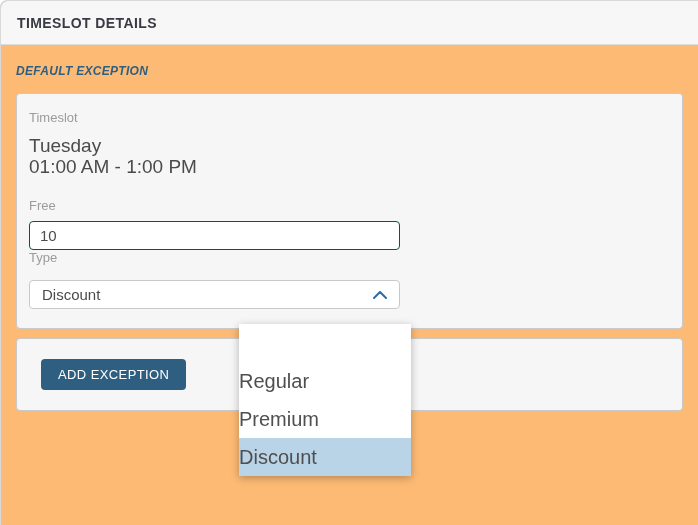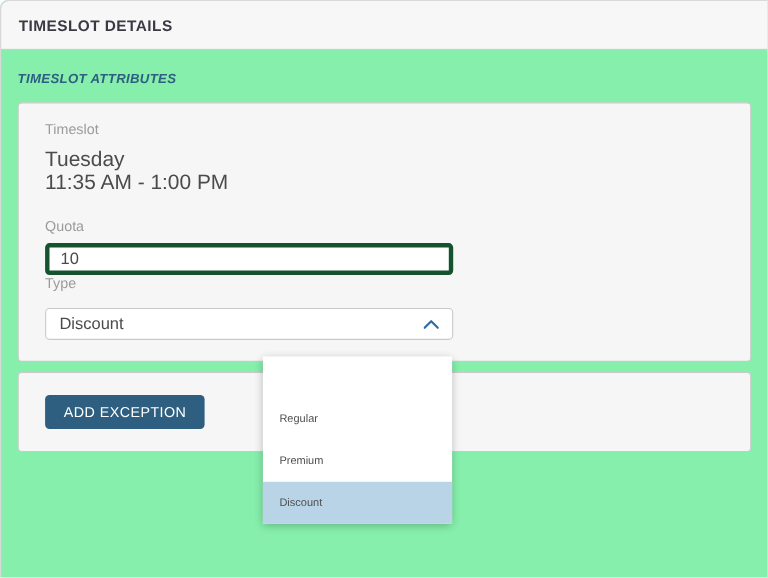--- a/index.html
+++ b/index.html
@@ -4,21 +4,21 @@
 <style>
   * { box-sizing: border-box; margin: 0; padding: 0; }
   html, body { background: #ffffff; }
   body {
     font-family: "Liberation Sans", "DejaVu Sans", sans-serif;
     width: 698px; height: 525px;
   }
   .card {
     position: relative;
     width: 698px; height: 525px;
-    background: #86efac;
+    background: #fdba74;
     border-left: 1px solid #d9d9d9;
     border-top: 1px solid #d9d9d9;
     border-top-left-radius: 7px;
     overflow: hidden;
   }
   
   .panel-header {
     height: 44px;
     background: #f7f7f7;
     border-bottom: 1px solid #dcdcdc;
@@ -41,41 +41,41 @@
     letter-spacing: 0.3px;
     color: #2e5f80;
     line-height: 16px;
   }
   .panel {
     background: #f6f6f6;
     border: 1px solid #c9c9c9;
     border-radius: 4px;
     width: 667px;
   }
-  .panel.attributes { margin-top: 14px; padding: 16px 24px 19px 24px; }
+  .panel.attributes { margin-top: 14px; padding: 16px 24px 19px 12px; }
   .panel.exceptions-box { margin-top: 9px; padding: 20px 24px; }
   .field-label {
     font-size: 13px;
     color: #9b9b9b;
     line-height: 16px;
   }
   .field-value {
     font-size: 19px;
     color: #4b4b4b;
     line-height: 21px;
   }
   .mt-value { margin-top: 9px; }
   .mt-quota { margin-top: 21px; }
   .mt-type  { }
   .text-input {
     display: block;
     margin-top: 7px;
     width: 371px; height: 29px;
     background: #ffffff;
-    border: 4px solid #14532d;
+    border: 1px solid #14532d;
     border-radius: 4px;
     padding: 0 10px;
     font-family: "Liberation Sans", "DejaVu Sans", sans-serif;
     font-size: 15px;
     color: #4b4b4b;
     outline: none;
   }
   .select-box {
     margin-top: 14px;
     width: 371px; height: 29px;
@@ -108,46 +108,45 @@
     position: absolute;
     left: 238px; top: 323px;
     width: 172px;
     background: #ffffff;
     box-shadow: 0 2px 8px rgba(0,0,0,0.28);
     z-index: 10;
   }
   .dropdown .option {
     height: 38px;
     display: flex; align-items: center;
-    padding-left: 15px;
-    font-size: 10px;
+    font-size: 20px;
     color: #4f4f4f;
     cursor: pointer;
   }
   .dropdown .option.selected { background: #b9d3e7; }
 </style>
 </head>
 <body>
 
 <div class="card">
 
   <div class="panel-header">
     <div class="panel-title">TIMESLOT DETAILS</div>
   </div>
 
   <div class="content">
 
-    <div class="section-label">TIMESLOT ATTRIBUTES</div>
+    <div class="section-label">DEFAULT EXCEPTION</div>
 
     <div class="panel attributes">
       <div class="field-label">Timeslot</div>
       <div class="field-value mt-value">Tuesday</div>
-      <div class="field-value">11:35 AM - 1:00 PM</div>
+      <div class="field-value">01:00 AM - 1:00 PM</div>
 
-      <div class="field-label mt-quota">Quota</div>
+      <div class="field-label mt-quota">Free</div>
       <input class="text-input" type="text" value="10" style="">
 
       <div class="field-label mt-type">Type</div>
       <div class="select-box">
         <span>Discount</span>
         <svg class="chevron-up" width="14" height="8" viewBox="0 0 14 8">
           <polyline points="1,7 7,1 13,7" fill="none" stroke="#2d6da3" stroke-width="2" stroke-linecap="round" stroke-linejoin="round"></polyline>
         </svg>
       </div>
     </div>

